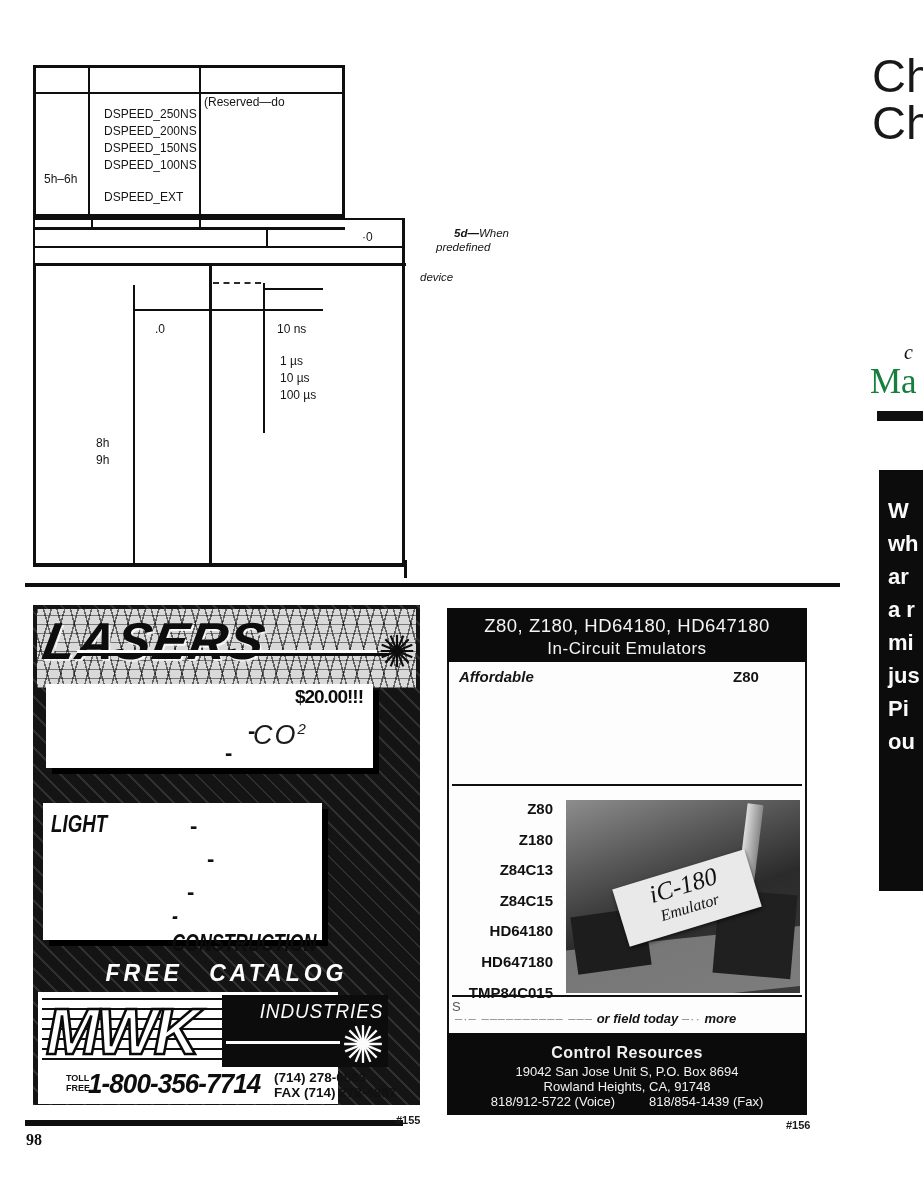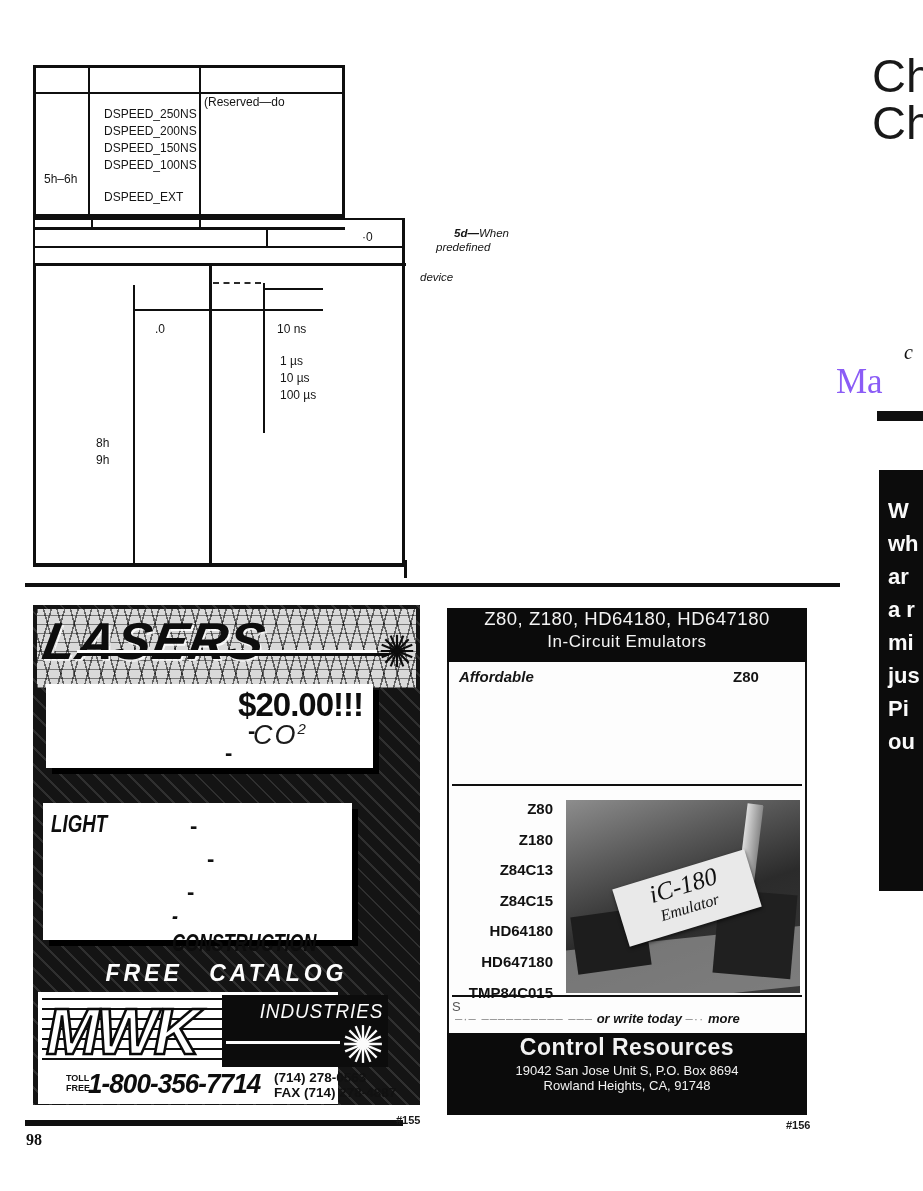--- a/index.html
+++ b/index.html
@@ -22,42 +22,42 @@
           background-image:repeating-linear-gradient(45deg,rgba(190,190,190,.16) 0 2px,transparent 2px 12px);}
   .banner{position:absolute;left:4px;top:4px;width:379px;height:79px;background-color:#d9d9d9;
           background-image:
             repeating-linear-gradient(105deg,rgba(0,0,0,.55) 0 1.5px,transparent 1.5px 13px),
             repeating-linear-gradient(75deg,rgba(0,0,0,.55) 0 1.5px,transparent 1.5px 13px),
             repeating-linear-gradient(0deg,rgba(0,0,0,.45) 0 1px,transparent 1px 9px);overflow:hidden;}
   .lasers-title{position:absolute;left:12px;top:2px;font-size:52px;font-weight:900;font-style:italic;
           letter-spacing:1px;color:#0d0d0d;transform:skewX(-10deg) scaleX(1.02);transform-origin:left top;
           text-shadow:2px 2px 0 rgba(255,255,255,.85);}
   .whitebox{position:absolute;background:#ffffff;box-shadow:6px 6px 0 #000;}
-  .price{position:absolute;right:10px;top:2px;font-size:33px;font-weight:800;letter-spacing:-1px;color:#0d0d0d;text-align:right;}
+  .price{position:absolute;right:10px;top:2px;font-size:19px;font-weight:800;letter-spacing:-1px;color:#0d0d0d;text-align:right;}
   .dash{position:absolute;font-size:22px;font-weight:800;color:#111;line-height:10px;}
   .co2{position:absolute;font-size:27px;font-style:italic;letter-spacing:2px;color:#1b1b1b;}
   .co2 sup{font-size:15px;}
   .lightword{position:absolute;left:8px;top:7px;font-size:24px;font-weight:800;font-style:italic;color:#0d0d0d;}
   .constr{position:absolute;font-size:23px;font-weight:800;font-style:italic;color:#0d0d0d;}
   .freecat{position:absolute;left:4px;top:355px;width:379px;text-align:center;color:#fdfdfd;
            font-size:23px;font-weight:800;font-style:italic;letter-spacing:4px;word-spacing:16px;}
   .logobox{position:absolute;left:5px;top:387px;width:300px;height:112px;background:#ffffff;}
   .speedlines{position:absolute;left:4px;top:6px;width:186px;height:62px;
            background:repeating-linear-gradient(180deg,#101010 0 2px,transparent 2px 10px);}
   .indbox{position:absolute;left:184px;top:3px;width:166px;height:72px;background:#0c0c0c;}
   .indword{position:absolute;right:5px;top:4px;color:#fbfbfb;font-size:21px;font-style:italic;letter-spacing:1px;}
   .indline{position:absolute;left:4px;top:46px;width:114px;height:3px;background:#fbfbfb;}
   .tollfree{position:absolute;left:8px;top:82px;font-size:9px;font-weight:bold;line-height:9.5px;color:#111;margin-left:20px;}
   .bigphone{position:absolute;left:50px;top:76px;font-size:28px;font-weight:800;font-style:italic;
             letter-spacing:-1px;color:#0d0d0d;transform:scaleX(.93);transform-origin:left center;}
   .phonestack{position:absolute;left:236px;top:78px;font-size:13.5px;font-weight:bold;line-height:15px;color:#111;white-space:nowrap;}
   
   .emu-head{position:absolute;left:447px;top:608px;width:360px;height:54px;background:#0b0b0b;color:#f4f4f4;
             text-align:center;}
-  .emu-head .l1{font-size:18.5px;padding-top:0;letter-spacing:.5px;}
+  .emu-head .l1{font-size:18.5px;padding-top:7px;letter-spacing:.5px;}
   .emu-head .l2{font-size:17px;padding-top:2px;letter-spacing:.5px;}
   .emu-body{position:absolute;left:447px;top:662px;width:360px;height:371px;background:#fdfdfd;
             border-left:2px solid #111;border-right:2px solid #111;box-sizing:border-box;}
   .emu-foot{position:absolute;left:447px;top:1033px;width:360px;height:82px;background:#0b0b0b;color:#f2f2f2;
             text-align:center;}
   .products{position:absolute;left:447px;top:794px;width:106px;text-align:right;font-size:15px;font-weight:bold;
             line-height:30.6px;color:#111;}
   .photo{position:absolute;left:566px;top:800px;width:234px;height:193px;overflow:hidden;
          background:linear-gradient(160deg,#8d8d8d 0%,#5a5a5a 28%,#2b2b2b 55%,#3a3a3a 100%);}
   .photo .floor{position:absolute;left:-10px;top:138px;width:260px;height:60px;background:#b5b5b5;opacity:.55;
@@ -141,21 +141,21 @@
     <div class="tx" style="left:96px;top:453px">9h</div>
   </div>
 
   <div class="ln" style="left:25px;top:583px;width:815px;height:4px"></div>
 
   <div class="bigheading">
     <div>Ch</div>
     <div>Ch</div>
   </div>
   <div class="abs serif" style="left:904px;top:341px;font-size:20px;font-style:italic;">c</div>
-  <div class="abs serif" style="left:836px;top:362px;font-size:35px;color:#8b5cf6;">Ma</div>
+  <div class="abs serif" style="left:870px;top:362px;font-size:35px;color:#15803d;">Ma</div>
   <div class="ln" style="left:877px;top:411px;width:46px;height:10px"></div>
   <div class="panel">
     <div class="panel-in">
       <div>W</div>
       <div>wh</div>
       <div>ar</div>
       <div>a r</div>
       <div>mi</div>
       <div>jus</div>
       <div>Pi</div>
@@ -185,21 +185,21 @@
 
     <div class="whitebox" style="left:13px;top:79px;width:327px;height:84px;">
       <div class="price">$20.00!!!</div>
       <div class="dash" style="left:202px;top:42px">-</div>
       <div class="dash" style="left:179px;top:64px">-</div>
       <div class="co2" style="left:207px;top:36px">
         <span>CO</span><sup>2</sup>
       </div>
     </div>
 
-    <div class="whitebox" style="left:10px;top:198px;width:279px;height:137px;padding-left:30px;">
+    <div class="whitebox" style="left:10px;top:198px;width:279px;height:137px;">
       <div class="lightword"><span class="cond">LIGHT</span></div>
       <div class="dash" style="left:147px;top:18px">-</div>
       <div class="dash" style="left:164px;top:51px">-</div>
       <div class="dash" style="left:144px;top:84px">-</div>
       <div class="constr" style="left:129px;top:100px"><span class="cond">- CONSTRUCTION</span></div>
     </div>
 
     <div class="freecat">FREE CATALOG</div>
 
     <div class="logobox">
@@ -265,26 +265,29 @@
     <div class="label">
       <div class="a">iC-180</div>
       <div class="b">Emulator</div>
     </div>
   </div>
 
   <div class="ln" style="left:452px;top:995px;width:350px;height:2px"></div>
   <div class="tx" style="left:452px;top:1000px;font-size:13px;color:#555">S</div>
   <div class="cta">
     <span class="fadedash">–·– –––––––––– –––</span>
-    <span class="ctaword">or write today</span>
+    <span class="ctaword">or field today</span>
     <span class="fadedash">–··</span>
     <span class="ctaword">more</span>
   </div>
 
   <div class="emu-foot">
-    <div style="font-size:23px;font-weight:bold;padding-top:1px;letter-spacing:.5px">Control Resources</div>
+    <div style="font-size:16px;font-weight:bold;padding-top:11px;letter-spacing:.5px">Control Resources</div>
     <div style="font-size:13px;line-height:15px;padding-top:2px">19042 San Jose Unit S, P.O. Box 8694</div>
     <div style="font-size:13px;line-height:15px">Rowland Heights, CA, 91748</div>
+    <div style="font-size:13px;line-height:16px">
+      <span style="margin-right:34px">818/912-5722 (Voice)</span><span>818/854-1439 (Fax)</span>
+    </div>
   </div>
   <div class="adref" style="left:786px;top:1119px">#156</div>
 
   <div class="pagenum">98</div>
 </div>
 
 </body></html>

